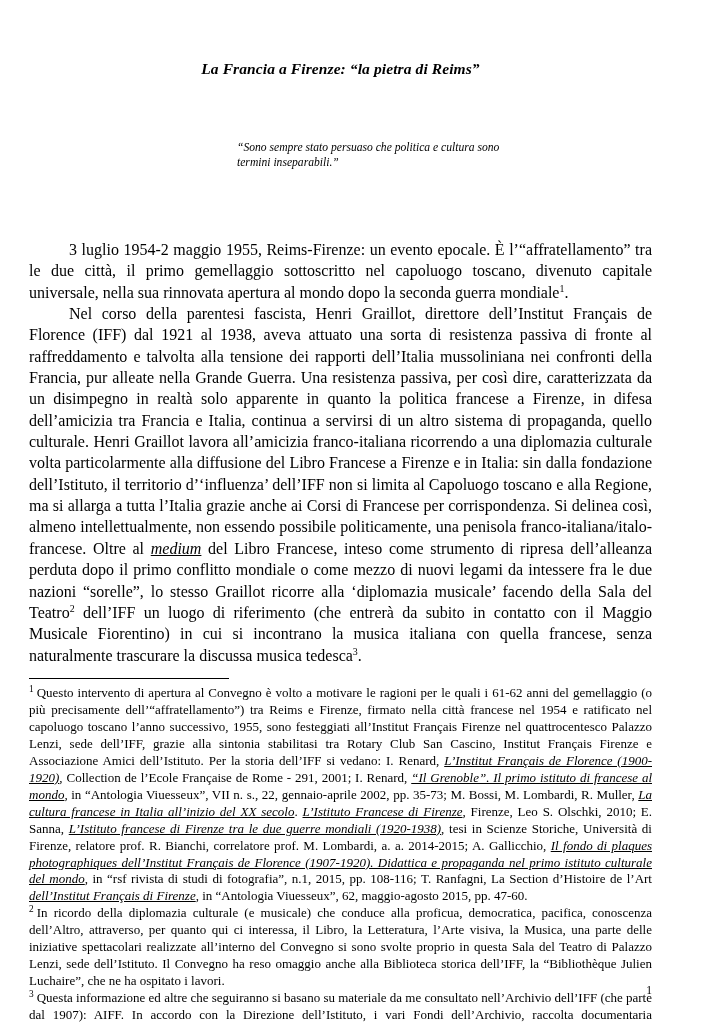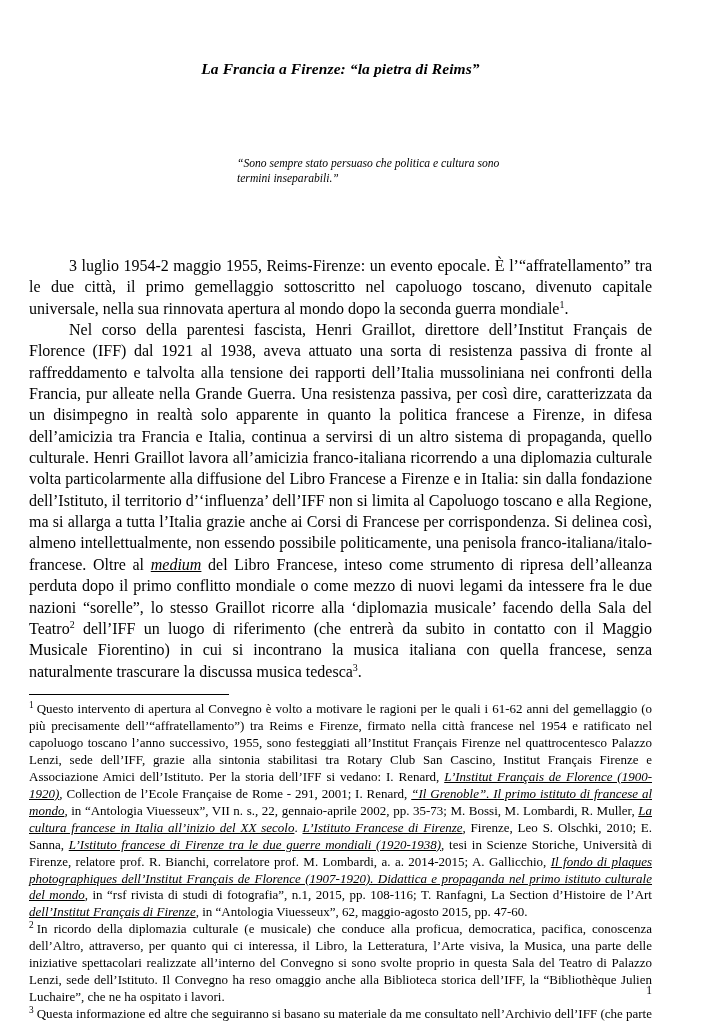--- a/index.html
+++ b/index.html
@@ -22,21 +22,21 @@
   }
   .doc-title {
     text-align: center;
     font-size: 15.5px;
     font-weight: bold;
     font-style: italic;
     margin: 16px 0 0 0;
     letter-spacing: 0.1px;
   }
   .epigraph {
-    margin-top: 78px;
+    margin-top: 62px;
     margin-left: 208px;
     font-style: italic;
     font-size: 11.6px;
     line-height: 1.33;
     width: 290px;
   }
   .body-block {
     margin-top: 68px;
     font-size: 16px;
     line-height: 1.335;

